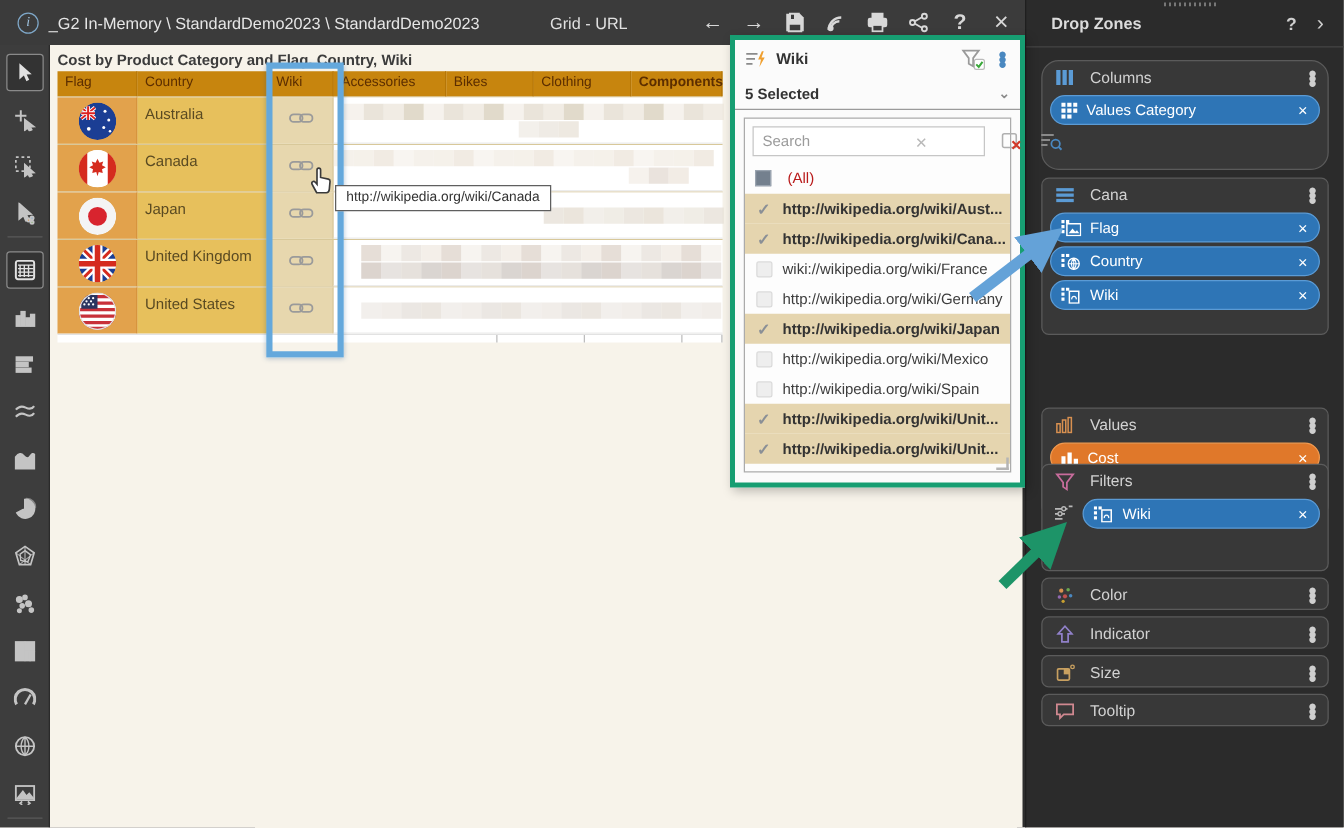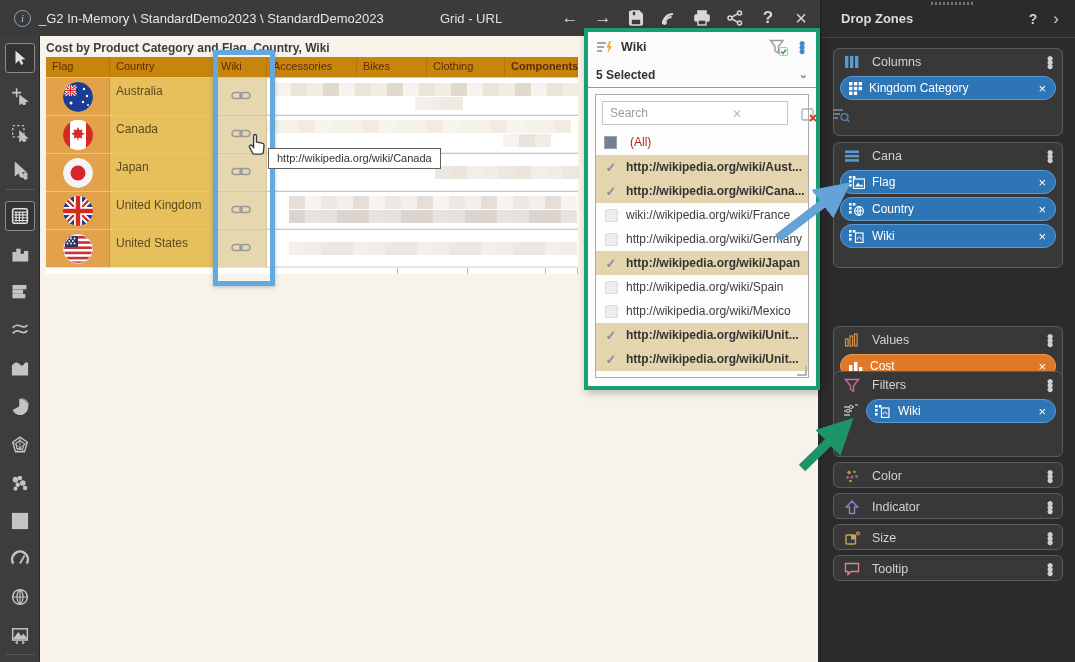--- a/index.html
+++ b/index.html
@@ -42,21 +42,21 @@
   .link-tooltip { position:absolute; left:228px; top:112px; background:#ffffff; border:1px solid #5f5f5f; font-size:11px; color:#333; padding:3px 8px 4px 8px; z-index:8; white-space:nowrap;}
   .hand-cursor { position:absolute; left:205px; top:96px; z-index:9; }
 
   
   .fpopup { position:absolute; left:584px; top:28px; width:236px; height:362px; background:#fbfbfb; border:4px solid #179e72; z-index:10; box-shadow:2px 3px 8px rgba(0,0,0,.25); }
   .fp-header { height:30px; display:flex; align-items:center; padding:0 8px; }
   .fp-title { font-size:12.5px; font-weight:bold; color:#333; margin-left:8px; flex:1; }
   .fp-summary { height:26px; border-bottom:1px solid #9a9a9a; display:flex; align-items:center; padding:0 8px; font-size:12px; font-weight:bold; color:#333; }
   .fp-chevron { margin-left:auto; color:#8a8a8a; font-size:11px; }
   .fp-listwrap { margin:6px 7px 7px 7px; border:1px solid #ababab; background:#fdfdfd; height:284px; position:relative; }
-  .fp-searchrow { display:flex; align-items:flex-end; padding:6px 6px 4px 6px; gap:13px; }
+  .fp-searchrow { display:flex; align-items:center; padding:6px 6px 4px 6px; gap:13px; }
   .fp-search { flex:1; height:24px; border:1px solid #c6c6c6; background:#fff; font-size:12px; color:#333; padding:0 22px 0 7px; font-family:"Liberation Sans",sans-serif;}
   .fp-search::placeholder { color:#9b9b9b; }
   .fp-search-clear { position:absolute; right:66px; top:12px; color:#b9b9b9; font-size:12px; }
   .fp-iconbtn { width:20px; height:20px; display:flex; align-items:center; justify-content:center; }
   .fp-all { height:26px; display:flex; align-items:center; padding-left:8px; font-size:12px; color:#b91c1c; }
   .chk-ind { width:13px; height:13px; background:#74808e; border:1px solid #9aa4b0; margin-right:13px; }
   .fp-item { height:24px; display:flex; align-items:center; font-size:12px; color:#3d3d3d; }
   .fp-item.checked { background:#e5d5af; font-weight:bold; color:#333; }
   .fp-chkcol { width:30px; display:flex; justify-content:center; }
   .chk-empty { width:13px; height:13px; background:#eeeeee; border:1px solid #dadada; border-radius:2px;}
@@ -587,27 +587,27 @@
           <div class="fp-item checked">
             <span class="fp-chkcol">
               <span class="chk-check">✓</span>
             </span>
             <span>http://wikipedia.org/wiki/Japan</span>
           </div>
           <div class="fp-item">
             <span class="fp-chkcol">
               <span class="chk-empty"></span>
             </span>
-            <span>http://wikipedia.org/wiki/Spain</span>
+            <span>http://wikipedia.org/wiki/Mexico</span>
           </div>
           <div class="fp-item">
             <span class="fp-chkcol">
               <span class="chk-empty"></span>
             </span>
-            <span>http://wikipedia.org/wiki/Mexico</span>
+            <span>http://wikipedia.org/wiki/Spain</span>
           </div>
           <div class="fp-item checked">
             <span class="fp-chkcol">
               <span class="chk-check">✓</span>
             </span>
             <span>http://wikipedia.org/wiki/Unit...</span>
           </div>
           <div class="fp-item checked">
             <span class="fp-chkcol">
               <span class="chk-check">✓</span>
@@ -620,21 +620,21 @@
   </div>
 
   <div class="rpanel">
     <div class="rp-notch"></div>
     <div class="rp-header">
       <span class="rp-title">Drop Zones</span>
       <span class="rp-h-ic" style="font-weight:bold;">?</span>
       <span class="rp-h-ic" style="font-size:17px;">›</span>
     </div>
 
-    <div class="dz-box" style="top:48px;height:88px;">
+    <div class="dz-box" style="top:48px;height:88px;border-radius:14px;">
       <div class="dz-head">
         <svg width="16" height="14" viewBox="0 0 16 14">
             <rect x="1" y="1" width="3.4" height="12" fill="#5b9bd5"></rect>
             <rect x="6" y="1" width="3.4" height="12" fill="#5b9bd5"></rect>
             <rect x="11" y="1" width="3.4" height="12" fill="#5b9bd5"></rect>
           </svg>
         <span class="dz-label">Columns</span>
         <div class="dz-dots">
             <span>●</span>
             <span>●</span>
@@ -650,21 +650,21 @@
                   <rect x="4.8" y="0" width="3.4" height="3.4"></rect>
                   <rect x="9.6" y="0" width="3.4" height="3.4"></rect>
                   <rect x="0" y="4.8" width="3.4" height="3.4"></rect>
                   <rect x="4.8" y="4.8" width="3.4" height="3.4"></rect>
                   <rect x="9.6" y="4.8" width="3.4" height="3.4"></rect>
                   <rect x="0" y="9.6" width="3.4" height="3.4"></rect>
                   <rect x="4.8" y="9.6" width="3.4" height="3.4"></rect>
                 </g>
               </svg>
             </span>
-            <span class="pill-label">Kingdom Category</span>
+            <span class="pill-label">Values Category</span>
             <span class="pill-x">×</span>
           </div>
         </div>
     </div>
 
     <div class="dz-box" style="top:142px;height:126px;">
       <div class="dz-head">
         <svg width="16" height="14" viewBox="0 0 16 14">
             <rect x="1" y="1.5" width="14" height="2.6" fill="#5b9bd5"></rect>
             <rect x="1" y="5.8" width="14" height="2.6" fill="#5b9bd5"></rect>

